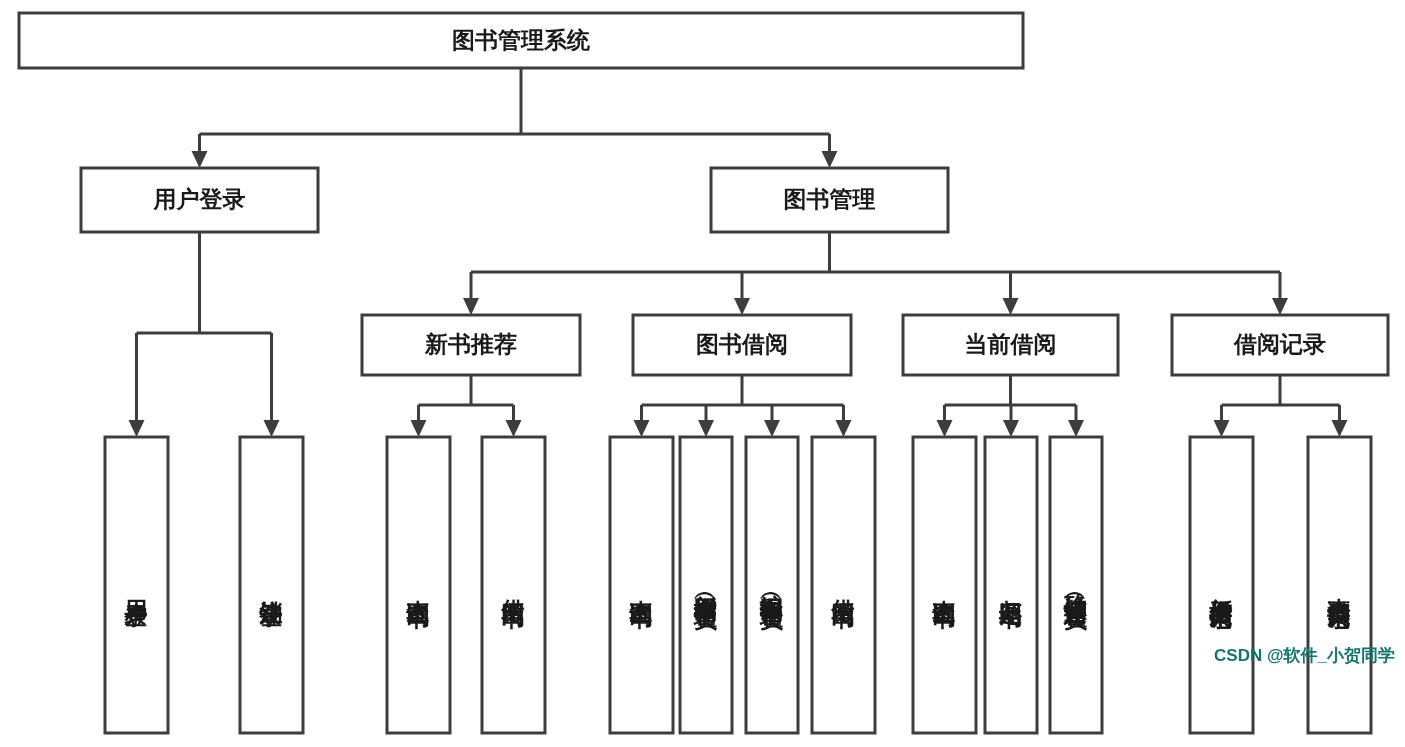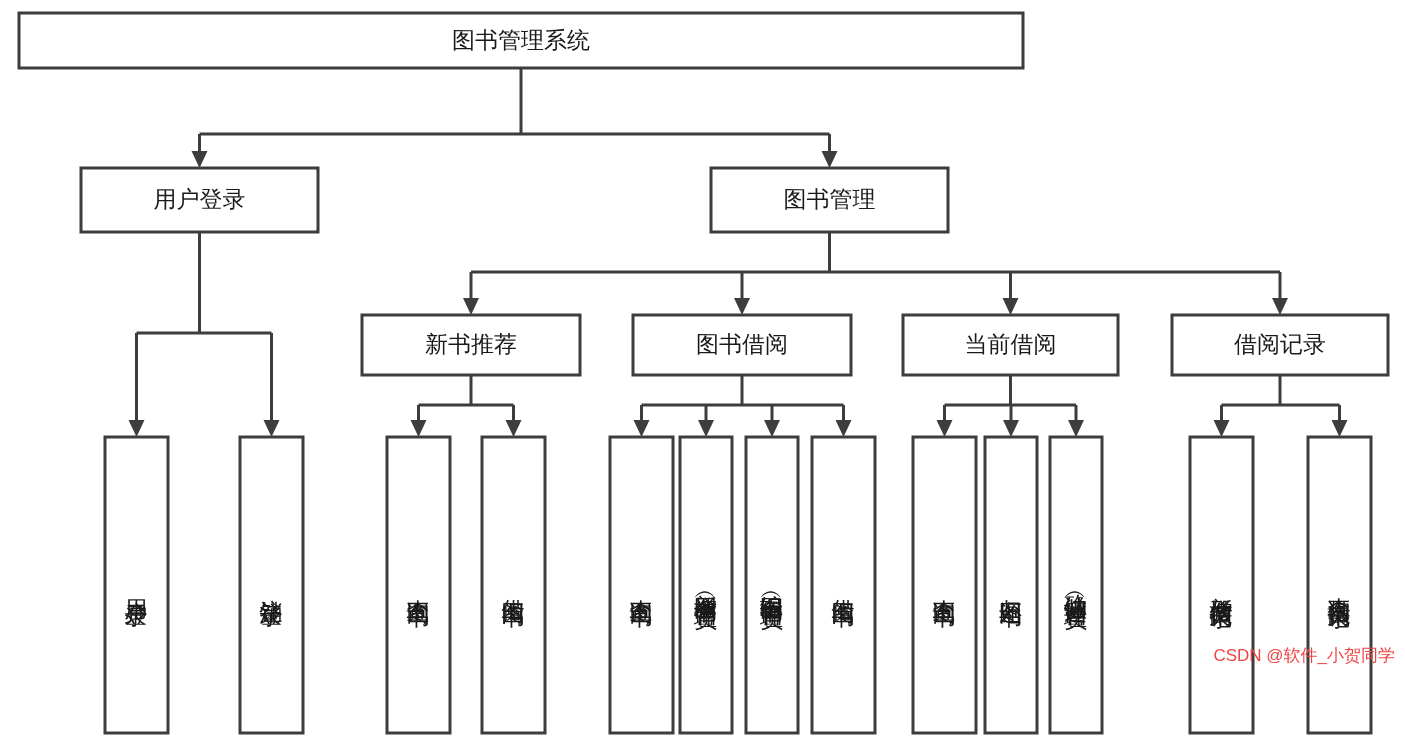--- a/index.html
+++ b/index.html
@@ -11,20 +11,21 @@
     width: 1405px;
     height: 747px;
     font-family: "Liberation Sans", "DejaVu Sans", sans-serif;
     overflow: hidden;
   }
   #diagram-root {
     position: relative;
     width: 1405px;
     height: 671px;
     background: #ffffff;
+    font-weight: bold;
   }
   svg.diagram-svg {
     position: absolute;
     left: 0;
     top: 0;
     width: 1405px;
     height: 747px;
     display: block;
   }
   .node-rect {
@@ -63,21 +64,21 @@
     justify-content: center;
     white-space: nowrap;
     pointer-events: none;
   }
   .watermark {
     position: absolute;
     right: 10px;
     bottom: 4px;
     font-family: "Liberation Sans", "DejaVu Sans", sans-serif;
     font-size: 17px;
-    color: #ef4444;
+    color: #0f766e;
     white-space: nowrap;
     margin-left: 12px;
   }
 </style>
 </head>
 <body>
 
 <div id="diagram-root">
   <svg class="diagram-svg" id="diagram-svg" viewBox="0 0 1405 747" xmlns="http://www.w3.org/2000/svg">
       <g>

